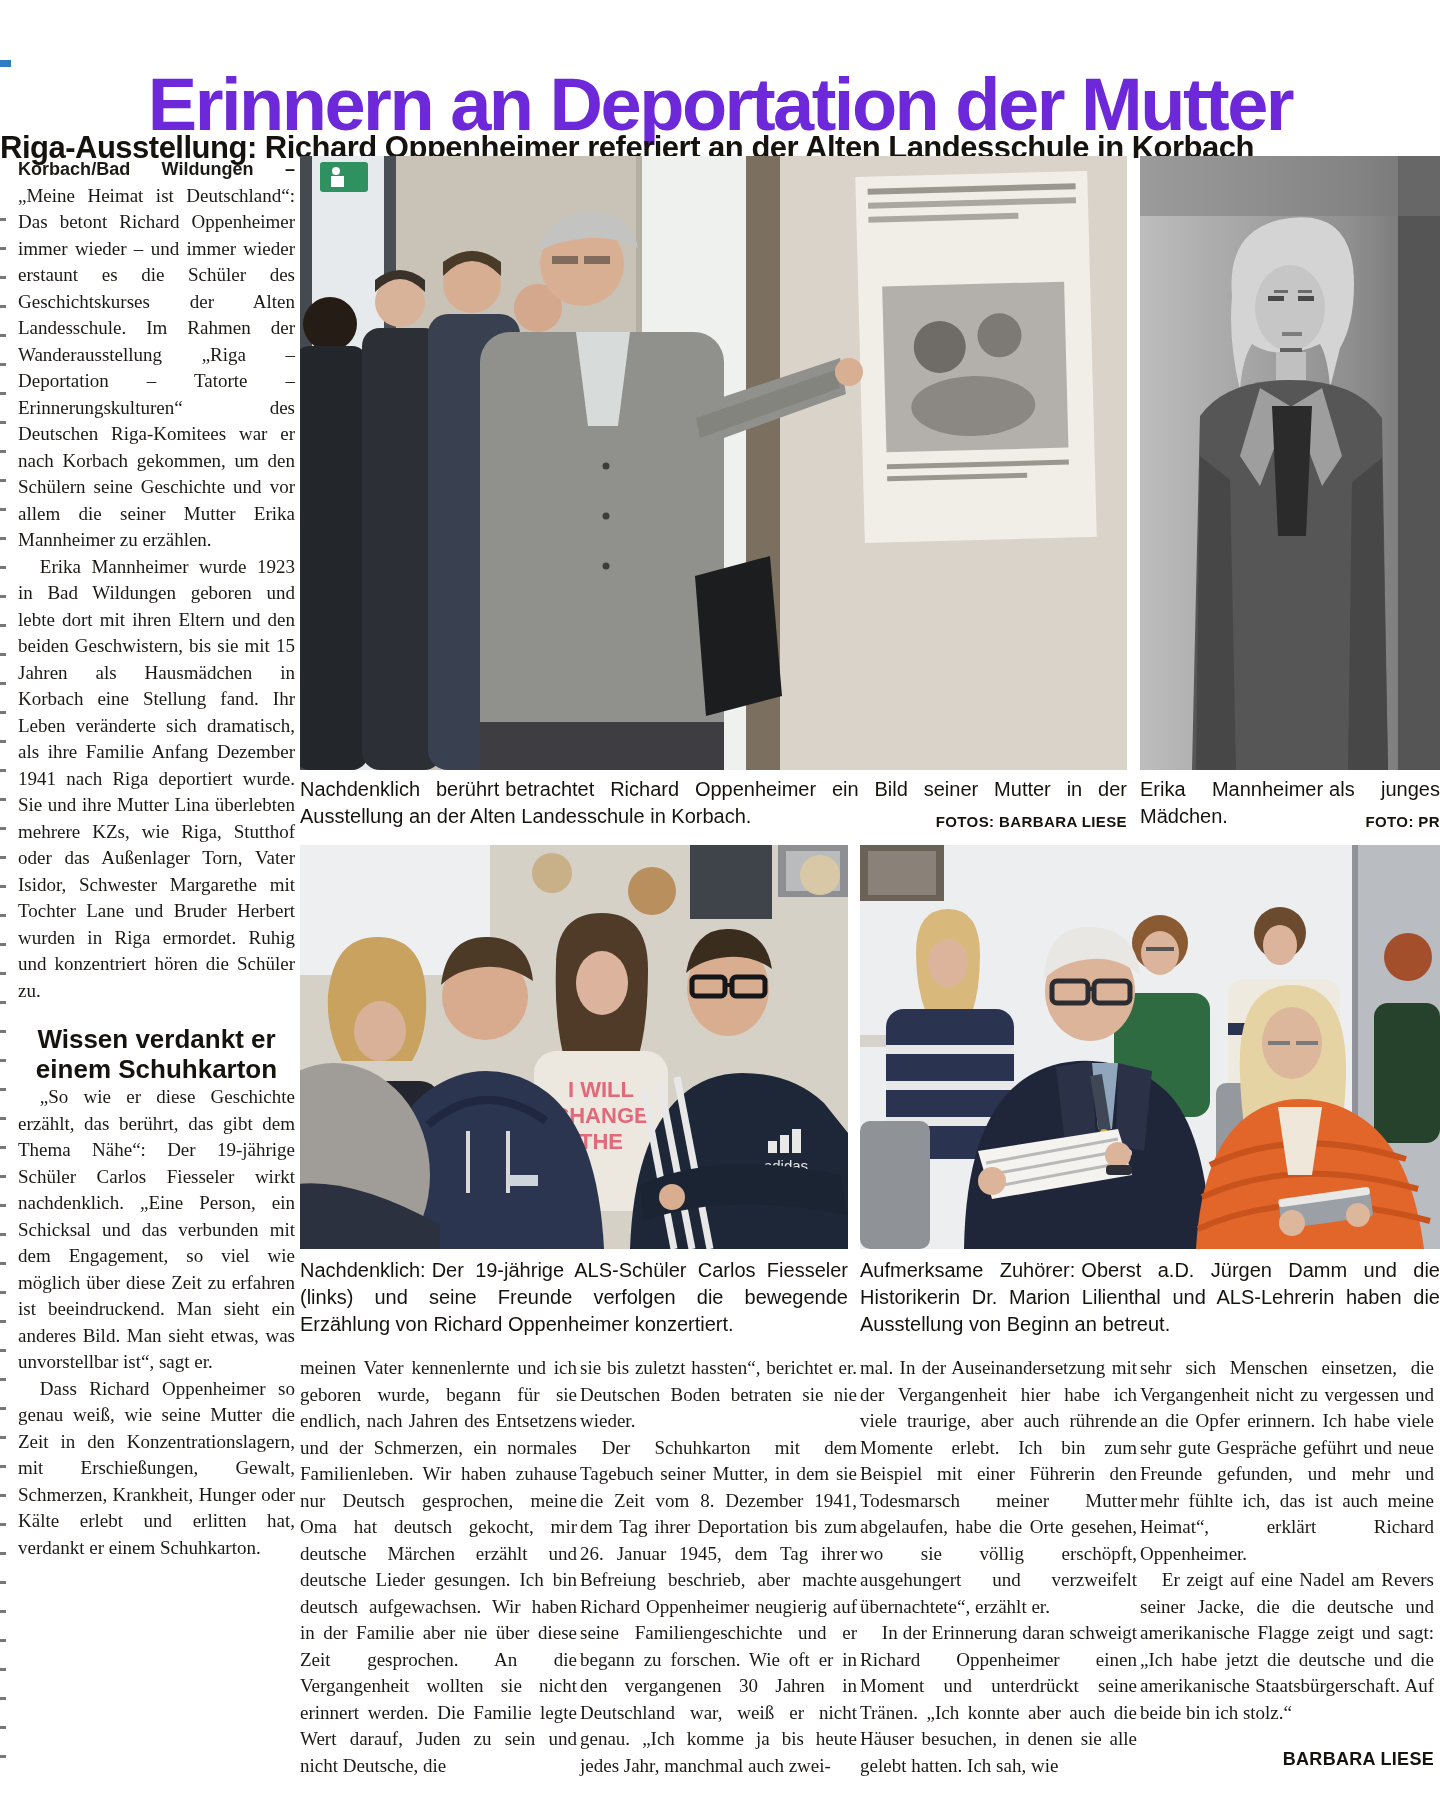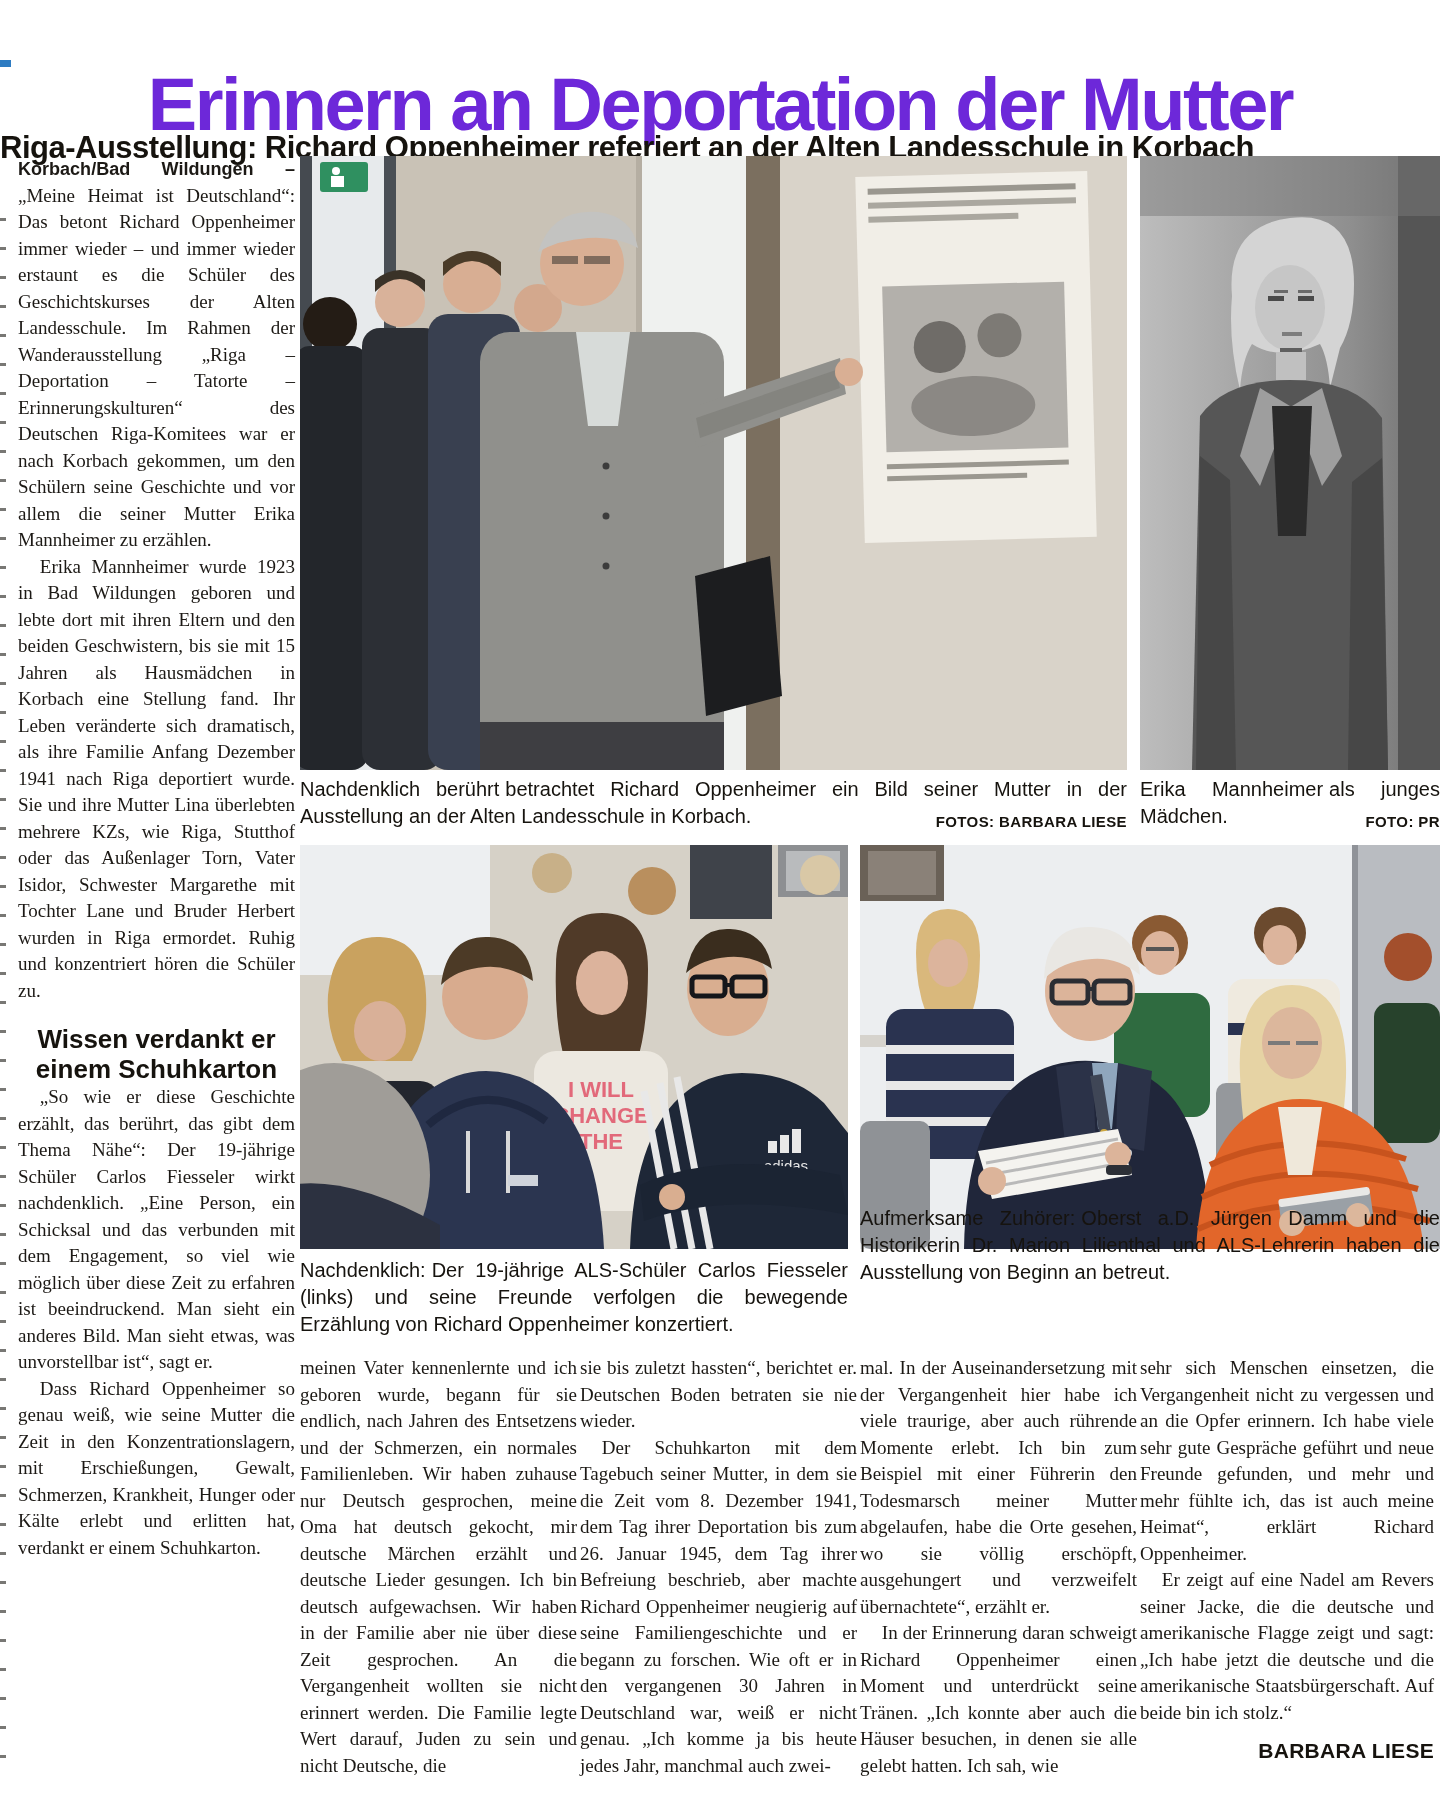--- a/index.html
+++ b/index.html
@@ -19,22 +19,22 @@
   
   .bodycol{position:absolute;top:1355px;width:277px;font-size:19px;line-height:26.5px;
            text-align:justify;}
   .leftcol{position:absolute;left:18px;top:156px;width:277px;font-size:19px;line-height:26.5px;
            text-align:justify;}
   .para{margin:0;}
   .para.indent{text-indent:1.15em;}
   .para b{font-family:"Liberation Sans",sans-serif;font-size:.95em;}
   h3.inline-subhead{font-family:"Liberation Sans",sans-serif;font-weight:700;font-size:26px;
            line-height:30px;text-align:center;margin:20px 6px 0 6px;color:#16130e;}
-  .byline{font-family:"Liberation Sans",sans-serif;font-weight:700;font-size:21px;
-          text-align:right;margin-top:12px;letter-spacing:.3px;color:#16130e;}
+  .byline{font-family:"Liberation Sans",sans-serif;font-weight:700;font-size:18px;
+          text-align:right;margin-top:20px;letter-spacing:.3px;color:#16130e;}
   
   .photo{position:absolute;overflow:hidden;background:#d8d2c8;}
   .photo svg{display:block;width:100%;height:100%;}
   
   .caption{position:absolute;font-family:"Liberation Sans",sans-serif;font-size:20px;
            line-height:27px;color:#16130e;text-align:justify;}
   .caption .cap-lead{font-weight:400;margin-right:6px;}
   .caption .credit{position:absolute;right:0;bottom:1px;font-size:15px;font-weight:600;
            letter-spacing:.4px;background:#fff;padding-left:10px;}
 </style>
@@ -274,21 +274,21 @@
         <rect x="420" y="348" width="92" height="8" rx="3" fill="#e8e8e6"></rect>
       </g>
       <circle cx="432" cy="378" r="13" fill="#dcb79c"></circle>
       <circle cx="498" cy="370" r="12" fill="#dcb79c"></circle>
     </svg>
   </div>
 
   <div class="caption" style="left:300px;top:1257px;width:548px;height:88px;">
     <span class="cap-lead">Nachdenklich:</span><span>Der 19-jährige ALS-Schüler Carlos Fiesseler (links) und seine Freunde verfolgen die bewegende Erzählung von Richard Oppenheimer konzertiert.</span>
   </div>
-  <div class="caption" style="left:860px;top:1205px;width:580px;height:88px;">
+  <div class="caption" style="left:860px;top:1257px;width:580px;height:88px;">
     <span class="cap-lead">Aufmerksame Zuhörer:</span><span>Oberst a.D. Jürgen Damm und die Historikerin Dr. Marion Lilienthal und ALS-Lehrerin haben die Ausstellung von Beginn an betreut.</span>
   </div>
 
   <div class="bodycol" style="left:300px;width:277px;">
       <p class="para">meinen Vater kennenlernte und ich geboren wurde, begann für sie endlich, nach Jahren des Entsetzens und der Schmerzen, ein normales Familienleben. Wir haben zuhause nur Deutsch gesprochen, meine Oma hat deutsch gekocht, mir deutsche Märchen erzählt und deutsche Lieder gesungen. Ich bin deutsch aufgewachsen. Wir haben in der Familie aber nie über diese Zeit gesprochen. An die Vergangenheit wollten sie nicht erinnert werden. Die Familie legte Wert darauf, Juden zu sein und nicht Deutsche, die</p>
     </div>
   <div class="bodycol" style="left:580px;width:277px;">
       <p class="para">sie bis zuletzt hassten“, berichtet er. Deutschen Boden betraten sie nie wieder.</p>
       <p class="para indent">Der Schuhkarton mit dem Tagebuch seiner Mutter, in dem sie die Zeit vom 8. Dezember 1941, dem Tag ihrer Deportation bis zum 26. Januar 1945, dem Tag ihrer Befreiung beschrieb, aber machte Richard Oppenheimer neugierig auf seine Familiengeschichte und er begann zu forschen. Wie oft er in den vergangenen 30 Jahren in Deutschland war, weiß er nicht genau. „Ich komme ja bis heute jedes Jahr, manchmal auch zwei-</p>
     </div>

